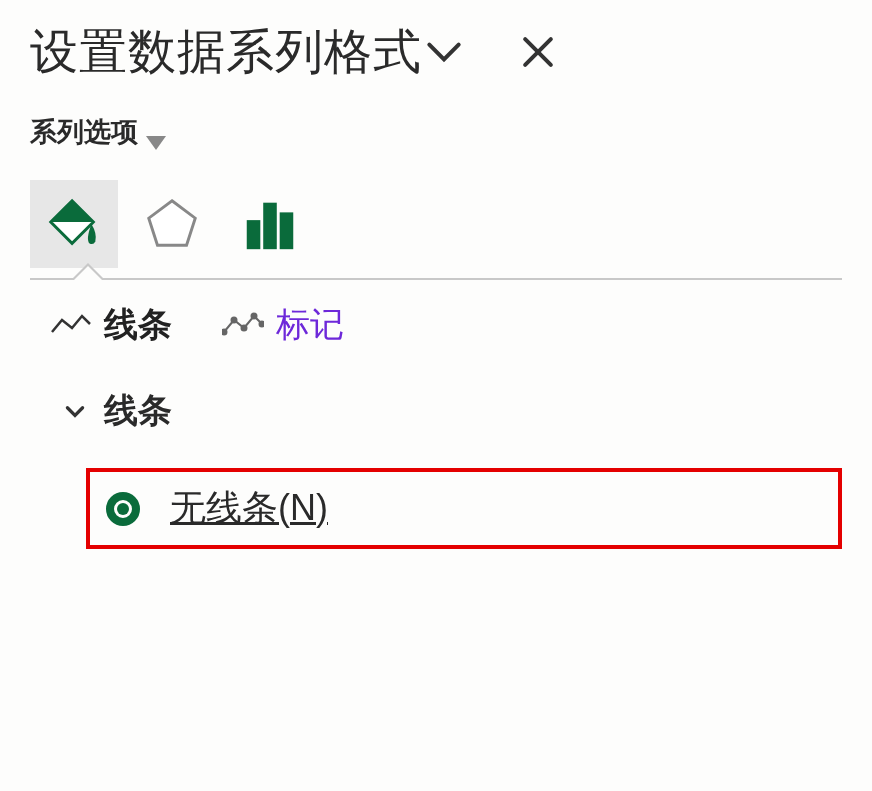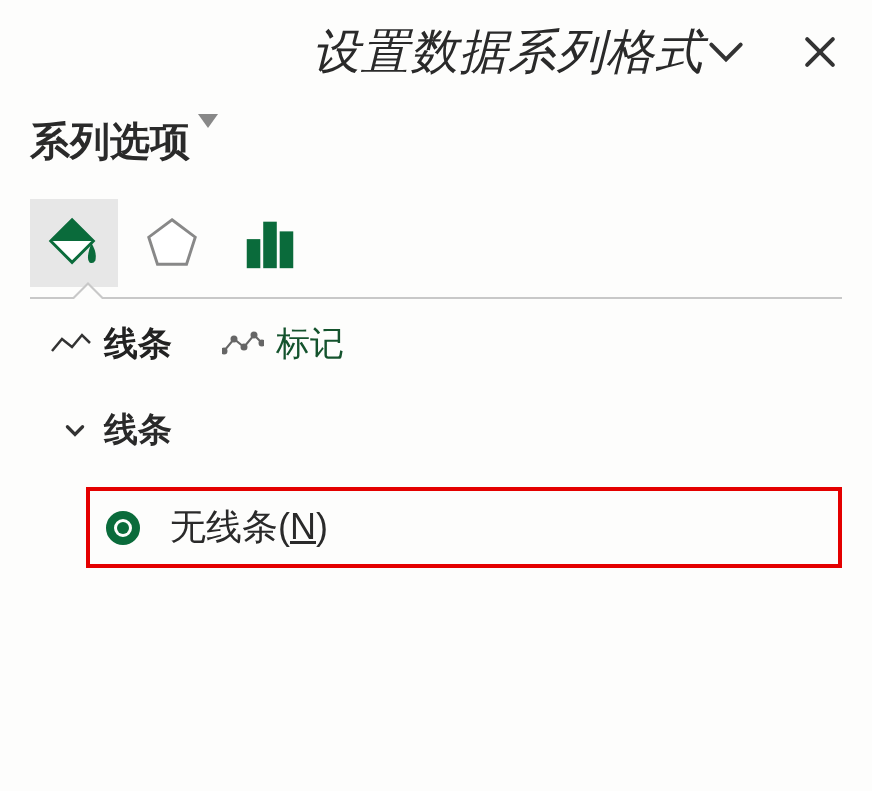--- a/index.html
+++ b/index.html
@@ -7,41 +7,40 @@
       font-family: "Microsoft YaHei", "Segoe UI", sans-serif;
       background: #fdfdfc;
       width: 872px;
       height: 791px;
       padding: 20px 30px;
       color: #2a2a2a;
     }
     .header {
       display: flex;
       align-items: center;
-      justify-content: flex-end;
+      justify-content: flex-start;
       margin-bottom: 30px;
-      font-style: italic;
     }
     .header-title {
       font-size: 48px;
       font-weight: 400;
       letter-spacing: 1px;
     }
     .header-controls {
       display: flex;
       gap: 50px;
       align-items: center;
     }
     .header-controls svg { width: 44px; height: 44px; cursor: pointer; }
 
     .series-dropdown {
       display: flex;
-      align-items: flex-start;
+      align-items: flex-end;
       gap: 8px;
-      font-size: 40px;
+      font-size: 27px;
       font-weight: 700;
       margin-bottom: 30px;
       cursor: pointer;
     }
 
     .tool-tabs {
       display: flex;
       gap: 10px;
       margin-bottom: 10px;
       position: relative;
@@ -94,21 +93,21 @@
       gap: 50px;
       padding-left: 20px;
       margin-bottom: 40px;
     }
     .sub-tab {
       display: flex;
       align-items: center;
       gap: 12px;
       font-size: 34px;
       cursor: pointer;
-      color: #14532d;
+      color: #6d28d9;
     }
     .sub-tab.active { font-weight: 700; color: #222; }
 
     .section-header {
       display: flex;
       align-items: center;
       gap: 16px;
       font-size: 34px;
       font-weight: 700;
       padding-left: 32px;
@@ -127,20 +126,21 @@
       align-items: center;
       gap: 30px;
       font-size: 36px;
       cursor: pointer;
       padding: 10px 16px;
     }
     .radio-item.highlighted {
       border: 4px solid #e40000;
       margin-left: -4px;
       padding: 12px 16px;
+      text-decoration: underline;
     }
     .radio-outer {
       width: 34px;
       height: 34px;
       border-radius: 50%;
       border: 3px solid #555;
       display: flex;
       align-items: center;
       justify-content: center;
       flex-shrink: 0;

